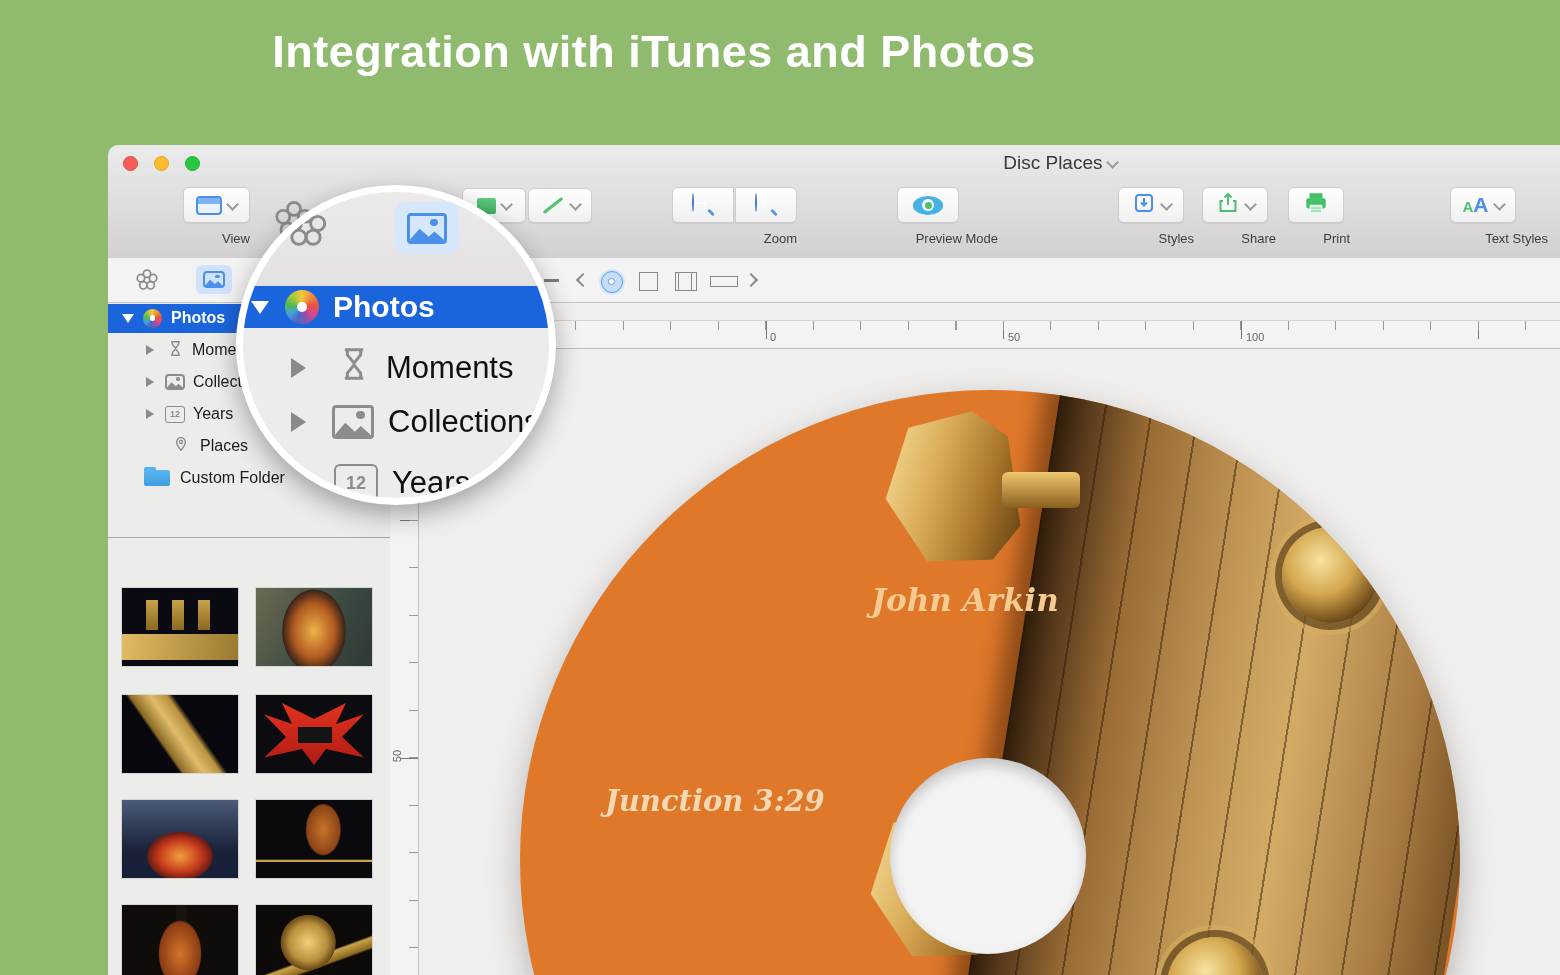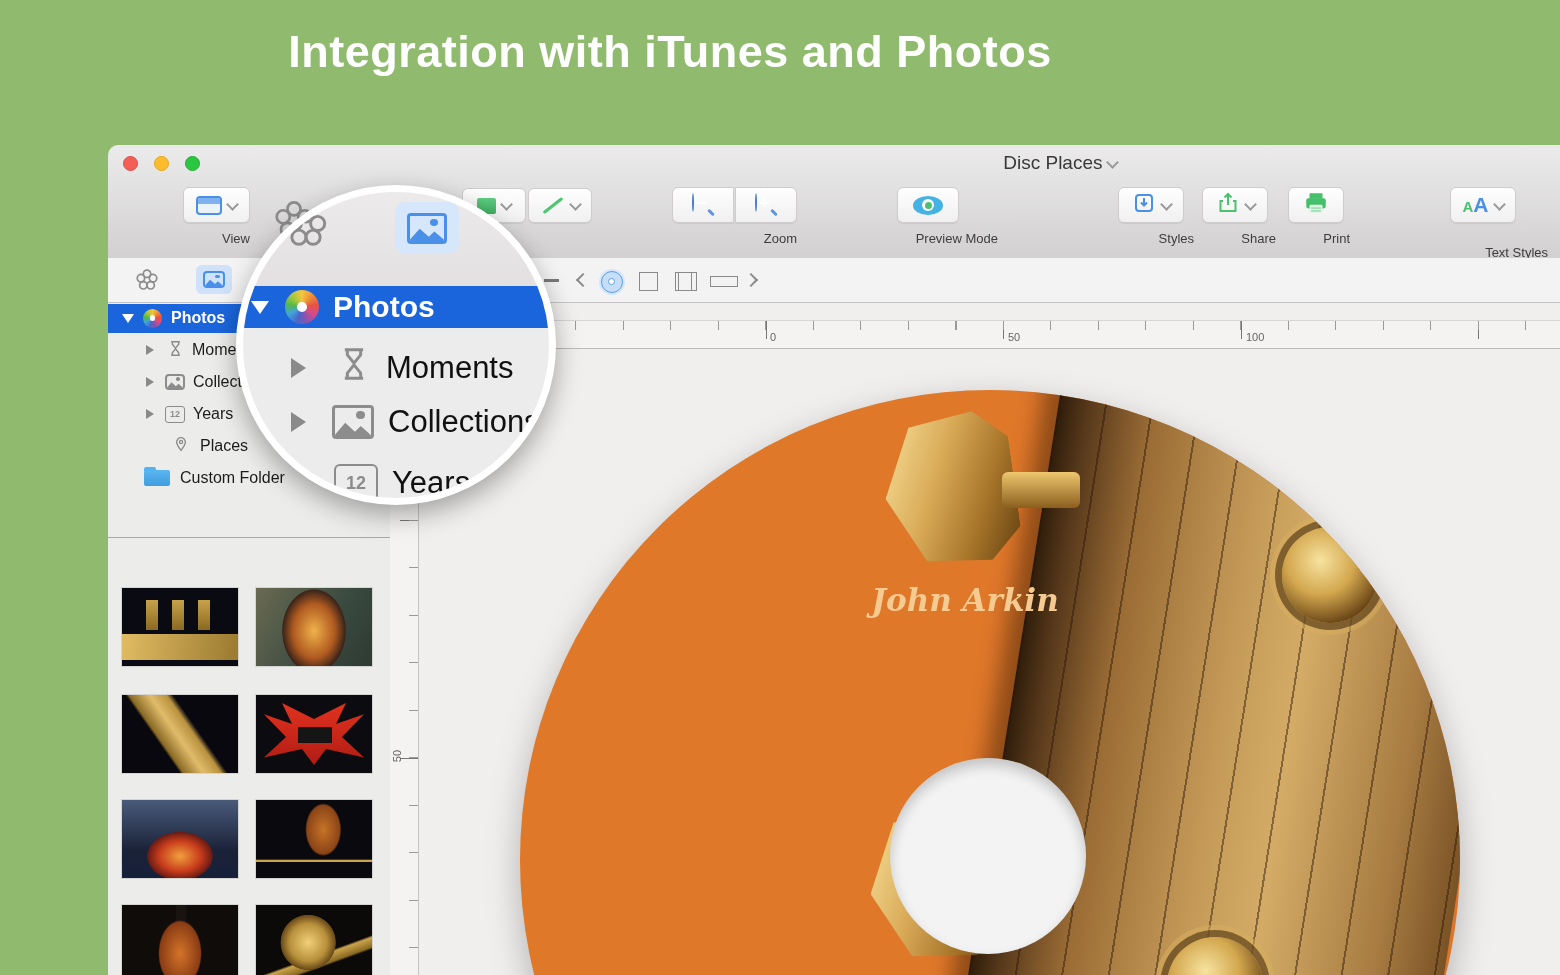--- a/index.html
+++ b/index.html
@@ -1,20 +1,20 @@
 <!DOCTYPE html>
 <html><head>
 <meta charset="utf-8">
 <style>
   html,body{margin:0;padding:0}
   body{width:1560px;height:975px;position:relative;overflow:hidden;background:#90ba6d;
        font-family:"Liberation Sans",sans-serif;-webkit-font-smoothing:antialiased}
   .abs{position:absolute}
   
-  .banner-title{left:16px;top:26px;width:1308px;text-align:center;color:#fff;
+  .banner-title{left:0;top:26px;width:1308px;text-align:center;color:#fff;
     font-size:45px;font-weight:600;letter-spacing:.5px}
   
   .win-header{left:108px;top:145px;width:1904px;height:113px;
     background:linear-gradient(#ecebeb,#d2d0d0);border-bottom:1px solid #a9a7a7;
     border-top-left-radius:10px;z-index:3}
   .tl{width:13px;height:13px;border-radius:50%}
   .win-title{left:0;top:7px;width:1904px;text-align:center;font-size:19px;color:#393939}
   .chv{display:inline-block;width:7px;height:7px;border-right:2px solid #9a9a9a;
     border-bottom:2px solid #9a9a9a;transform:rotate(45deg);margin-bottom:2px}
   .tbtn{position:absolute;background:linear-gradient(#fefefe,#f1f0f0);border:1px solid #cecccc;
@@ -194,21 +194,21 @@
           <rect x="7.5" y="16" width="9" height="1.4" fill="#9ad8b0"></rect>
           <rect x="7.5" y="18.6" width="9" height="1.4" fill="#9ad8b0"></rect>
         </svg></span>
   </div>
   <div class="tlab" style="left:1174px;top:86px;width:68px">Print</div>
 
   <div class="tbtn" style="left:1342px;top:42px;width:66px;height:36px">
     <span><span class="ts-a1">A</span><span class="ts-a2">A</span></span>
     <span class="chv"></span>
   </div>
-  <div class="tlab" style="left:1310px;top:100px;width:130px">Text Styles</div>
+  <div class="tlab" style="left:1310px;top:86px;width:130px">Text Styles</div>
 </div>
 
 <div class="abs row2">
   <span class="abs" style="left:26px;top:9px">
     <svg width="26" height="26" viewBox="0 0 24 24" fill="none" stroke="#8c8c8c" stroke-width="1.6">
       <circle cx="12" cy="6.2" r="3.4"></circle>
         <circle cx="17.6" cy="10.3" r="3.4"></circle>
         <circle cx="15.4" cy="16.9" r="3.4"></circle>
       <circle cx="8.6" cy="16.9" r="3.4"></circle>
         <circle cx="6.4" cy="10.3" r="3.4"></circle>
@@ -300,20 +300,21 @@
   <div class="stem" style="left:482px;top:82px"></div>
   <div class="peg" style="left:350px;top:420px"></div>
   <div class="stem" style="left:467px;top:477px"></div>
 
   <div class="post" style="left:762px;top:137px"></div>
   <div class="post" style="left:647px;top:547px"></div>
 
   <div class="hole"></div>
   <div class="disc-artist script">John Arkin</div>
   <div class="disc-tracks script">
+    <div>Junction 3:29</div>
   </div>
 </div>
 
 <div class="abs mag-circle">
   <div class="mc-band">
     <span style="position:absolute;left:38px;top:10px">
       <svg width="50" height="50" viewBox="0 0 24 24" fill="none" stroke="#8c8c8c" stroke-width="1.4">
         <circle cx="12" cy="6.2" r="3.4"></circle>
           <circle cx="17.6" cy="10.3" r="3.4"></circle>
           <circle cx="15.4" cy="16.9" r="3.4"></circle>

